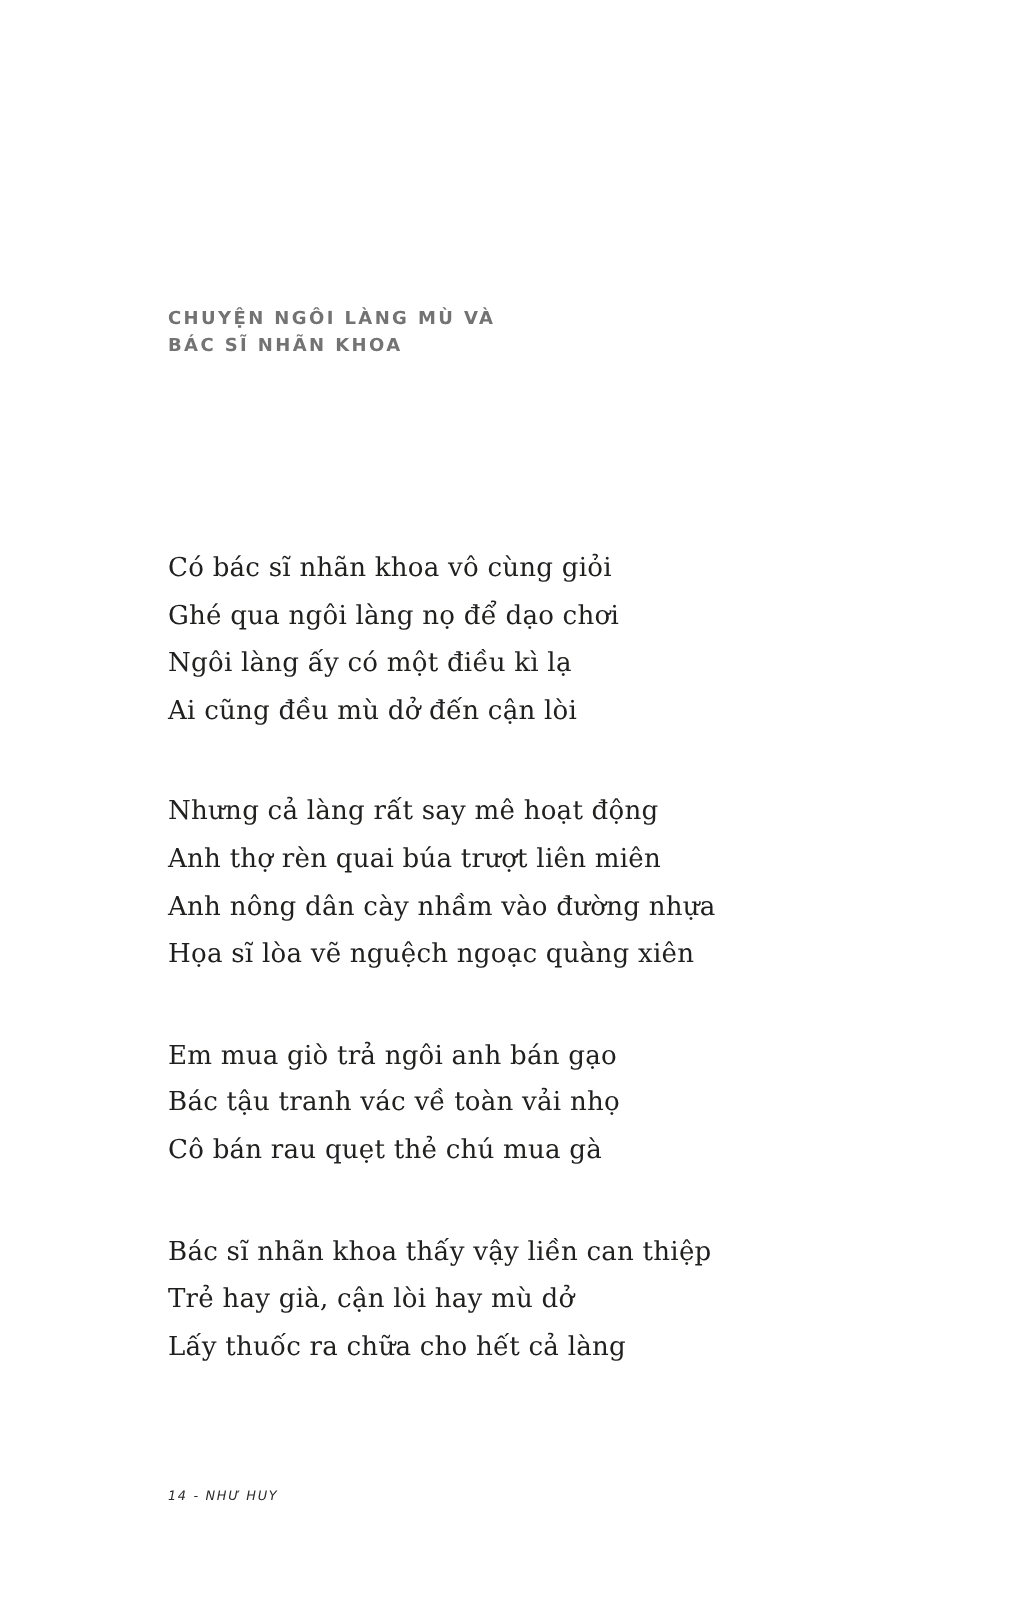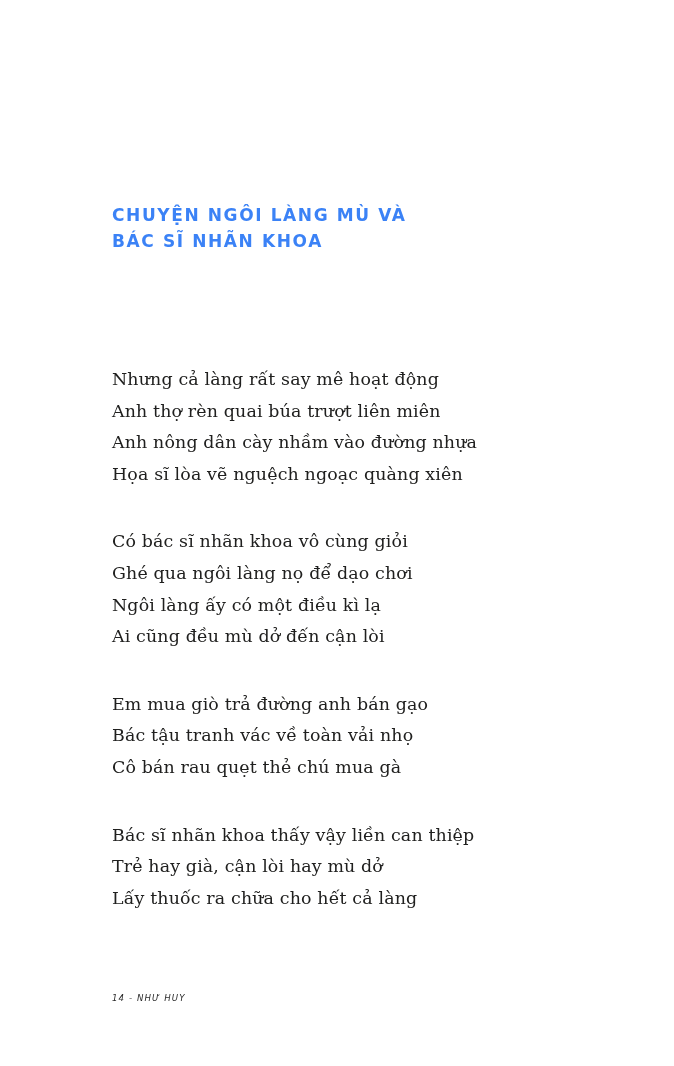--- a/index.html
+++ b/index.html
@@ -23,24 +23,24 @@
     height: 1066px;
     box-sizing: border-box;
   }
   .poem-title {
     position: absolute;
     left: 112px;
     top: 203px;
     width: 480px;
     font-family: "DejaVu Sans", sans-serif;
     font-weight: 700;
-    font-size: 17px;
+    font-size: 12px;
     line-height: 1.52;
     letter-spacing: 1.6px;
-    color: #3b82f6;
+    color: #737373;
     text-transform: uppercase;
     white-space: pre-line;
   }
   .poem-body {
     position: absolute;
     left: 112px;
     top: 364px;
     width: 500px;
   }
   .stanza {
@@ -74,35 +74,35 @@
 <body>
 
 <div class="page">
 
   <div class="poem-title">CHUYỆN NGÔI LÀNG MÙ VÀ
 BÁC SĨ NHÃN KHOA</div>
 
   <div class="poem-body">
 
     <div class="stanza">
+      <div class="line">Có bác sĩ nhãn khoa vô cùng giỏi</div>
+      <div class="line">Ghé qua ngôi làng nọ để dạo chơi</div>
+      <div class="line">Ngôi làng ấy có một điều kì lạ</div>
+      <div class="line">Ai cũng đều mù dở đến cận lòi</div>
+    </div>
+
+    <div class="stanza">
       <div class="line">Nhưng cả làng rất say mê hoạt động</div>
       <div class="line">Anh thợ rèn quai búa trượt liên miên</div>
       <div class="line">Anh nông dân cày nhầm vào đường nhựa</div>
       <div class="line">Họa sĩ lòa vẽ nguệch ngoạc quàng xiên</div>
     </div>
 
     <div class="stanza">
-      <div class="line">Có bác sĩ nhãn khoa vô cùng giỏi</div>
-      <div class="line">Ghé qua ngôi làng nọ để dạo chơi</div>
-      <div class="line">Ngôi làng ấy có một điều kì lạ</div>
-      <div class="line">Ai cũng đều mù dở đến cận lòi</div>
-    </div>
-
-    <div class="stanza">
-      <div class="line">Em mua giò trả đường anh bán gạo</div>
+      <div class="line">Em mua giò trả ngôi anh bán gạo</div>
       <div class="line">Bác tậu tranh vác về toàn vải nhọ</div>
       <div class="line">Cô bán rau quẹt thẻ chú mua gà</div>
     </div>
 
     <div class="stanza">
       <div class="line">Bác sĩ nhãn khoa thấy vậy liền can thiệp</div>
       <div class="line">Trẻ hay già, cận lòi hay mù dở</div>
       <div class="line">Lấy thuốc ra chữa cho hết cả làng</div>
     </div>
 

